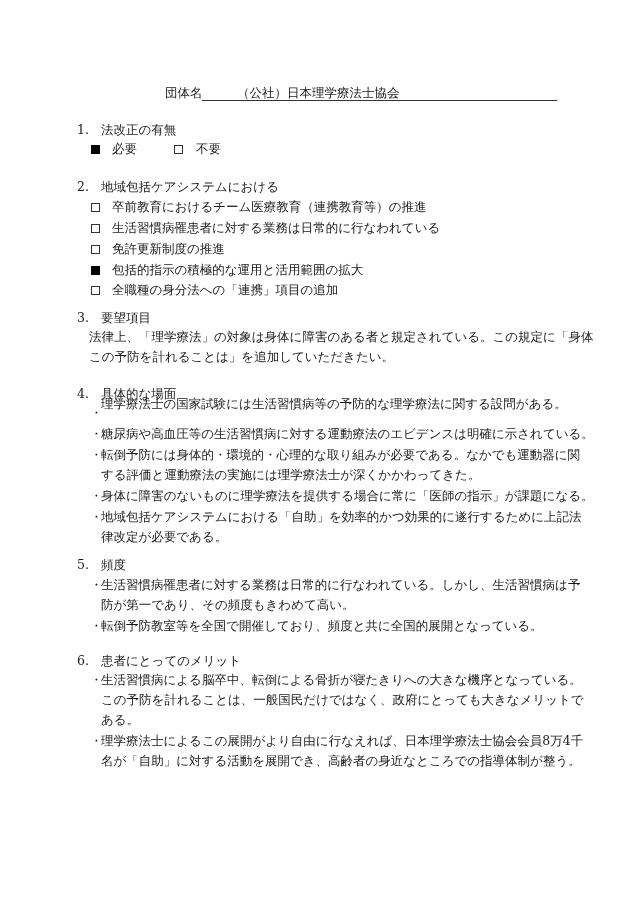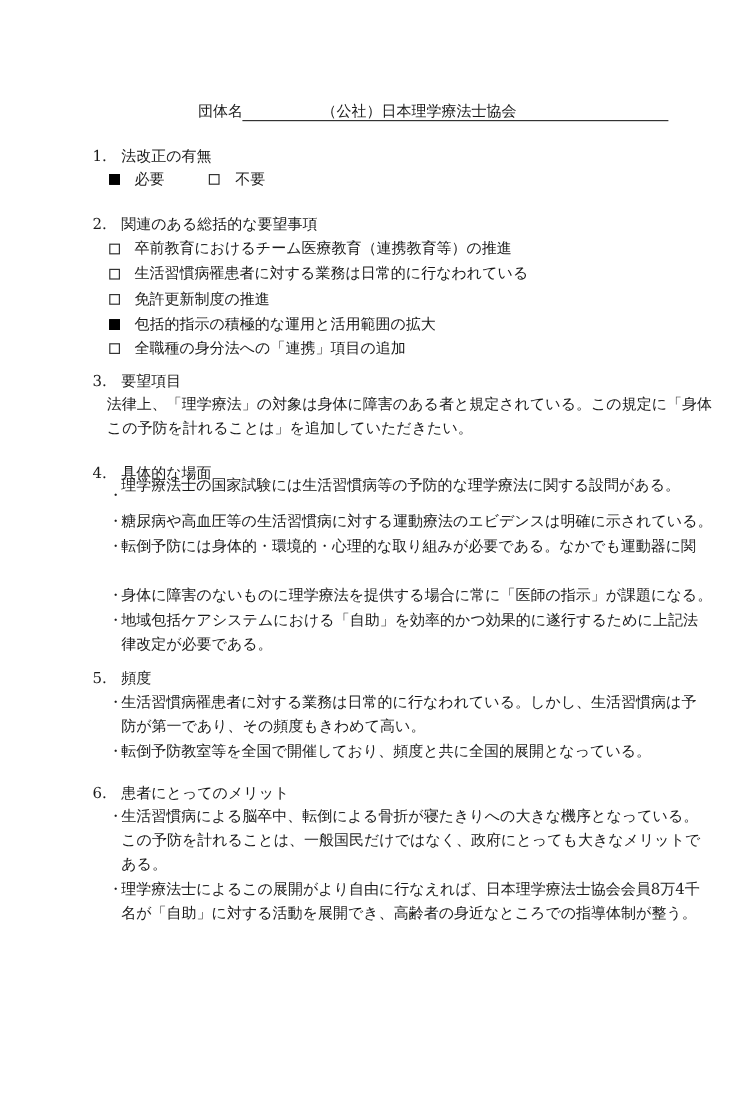--- a/index.html
+++ b/index.html
@@ -2,21 +2,21 @@
 <html><head>
 <meta charset="utf-8">
 <style>
   html, body { margin:0; padding:0; background:#ffffff; }
   body { width:630px; height:916px; position:relative; overflow:hidden;
          font-family:"DejaVu Serif","Liberation Serif",serif; color:#1a1a1a; font-size:12.5px; }
   .page { position:absolute; left:0; top:0; width:524px; height:916px; }
   .org { position:absolute; left:165px; top:84px; width:392px; height:17px; }
   .org-label { position:absolute; left:0; top:0; line-height:17px; }
   .org-line { position:absolute; left:37px; top:0; width:355px; height:16px; border-bottom:1px solid #333; }
-  .org-name { position:absolute; left:72px; top:0; line-height:17px;margin-left:31px; }
+  .org-name { position:absolute; left:72px; top:0; line-height:17px; }
   .sec-title { position:absolute; left:77px; line-height:20px; white-space:nowrap; }
   .sec-title .num { display:inline-block; width:24px; }
   .line { position:absolute; line-height:20px; white-space:nowrap; }
   .cb { position:absolute; width:9px; height:9px; box-sizing:border-box; border:1px solid #333; }
   .cb.on { background:#000; border-color:#000; }
   .bul { position:absolute; left:90px; line-height:20px; }
 </style>
 </head>
 <body>
 
@@ -30,21 +30,21 @@
 
   <div class="sec-title" style="top:120px">
     <span class="num">1.</span><span>法改正の有無</span>
   </div>
   <div class="cb on" style="left:91px;top:145px"></div>
   <div class="line" style="left:112px;top:139px">必要</div>
   <div class="cb" style="left:174px;top:145px"></div>
   <div class="line" style="left:196px;top:139px">不要</div>
 
   <div class="sec-title" style="top:177px">
-    <span class="num">2.</span><span>関連のある総括的な要望事項</span>
+    <span class="num">2.</span><span>地域包括ケアシステムにおける</span>
   </div>
   <div class="cb" style="left:91px;top:203px"></div>
   <div class="line" style="left:112px;top:197px">卒前教育におけるチーム医療教育（連携教育等）の推進</div>
   <div class="cb" style="left:91px;top:224px"></div>
   <div class="line" style="left:112px;top:218px">生活習慣病罹患者に対する業務は日常的に行なわれている</div>
   <div class="cb" style="left:91px;top:245px"></div>
   <div class="line" style="left:112px;top:239px">免許更新制度の推進</div>
   <div class="cb on" style="left:91px;top:266px"></div>
   <div class="line" style="left:112px;top:260px">包括的指示の積極的な運用と活用範囲の拡大</div>
   <div class="cb" style="left:91px;top:286px"></div>
@@ -58,20 +58,21 @@
 
   <div class="sec-title" style="top:384px">
     <span class="num">4.</span><span>具体的な場面</span>
   </div>
   <div class="bul" style="top:403px">・</div>
   <div class="line" style="left:101px;top:394px">理学療法士の国家試験には生活習慣病等の予防的な理学療法に関する設問がある。</div>
   <div class="bul" style="top:424px">・</div>
   <div class="line" style="left:101px;top:424px">糖尿病や高血圧等の生活習慣病に対する運動療法のエビデンスは明確に示されている。</div>
   <div class="bul" style="top:445px">・</div>
   <div class="line" style="left:101px;top:445px">転倒予防には身体的・環境的・心理的な取り組みが必要である。なかでも運動器に関</div>
+  <div class="line" style="left:101px;top:465px">する評価と運動療法の実施には理学療法士が深くかかわってきた。</div>
   <div class="bul" style="top:486px">・</div>
   <div class="line" style="left:101px;top:486px">身体に障害のないものに理学療法を提供する場合に常に「医師の指示」が課題になる。</div>
   <div class="bul" style="top:507px">・</div>
   <div class="line" style="left:101px;top:507px">地域包括ケアシステムにおける「自助」を効率的かつ効果的に遂行するために上記法</div>
   <div class="line" style="left:101px;top:527px">律改定が必要である。</div>
 
   <div class="sec-title" style="top:555px">
     <span class="num">5.</span><span>頻度</span>
   </div>
   <div class="bul" style="top:575px">・</div>

